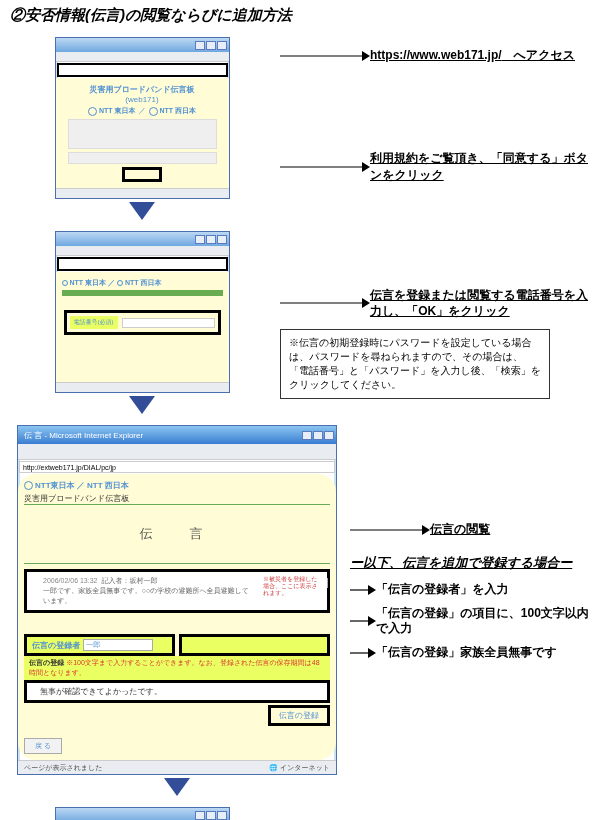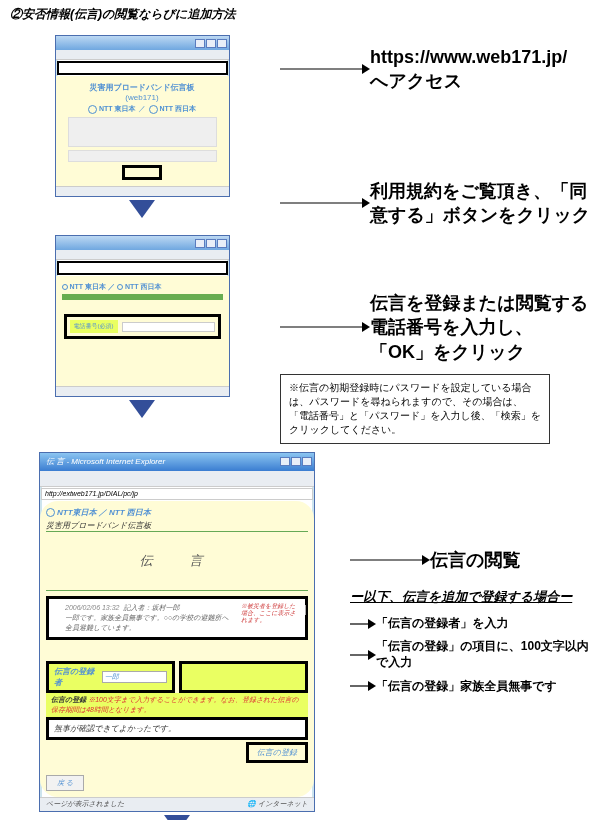--- a/index.html
+++ b/index.html
@@ -1,17 +1,17 @@
 <!DOCTYPE html>
 <html><head>
   <meta charset="utf-8">
   <style>
     * { margin: 0; padding: 0; box-sizing: border-box; }
     body { font-family: "MS PGothic", sans-serif; background: #fff; width: 607px; font-size: 11px; }
-    h1 { font-size: 12px; font-weight: bold; padding: 6px 10px 8px; font-style: italic; }
+    h1 { font-size: 15px; font-weight: bold; padding: 6px 10px 8px; font-style: italic; }
     .row { display: flex; align-items: flex-start; padding: 4px 12px; gap: 8px; }
     .left { flex: 0 0 260px; display: flex; flex-direction: column; align-items: center; }
     .right { flex: 1; font-size: 12px; padding-top: 0; }
 
     .browser {
       width: 175px; border: 1px solid #4b6eaf; background: #fff;
       box-shadow: inset 0 0 0 2px #cde4ee; position: relative;
     }
     .br-title { height: 14px; background: linear-gradient(#bcd8f3,#6fa7e0); display: flex; align-items: center; justify-content: flex-end; padding: 0 2px; gap: 1px; }
     .br-btn { width: 10px; height: 9px; background: #e8eef8; border: 1px solid #5a7cbf; }
@@ -26,54 +26,54 @@
     .grey { background: #efefef; border: 1px solid #ddd; height: 30px; margin: 3px 6px; }
     .agree { border: 3px solid #000; width: 40px; height: 15px; margin: 3px auto 0; }
     .br-btm { height: 10px; background: #e9edf2; border-top: 1px solid #ccc; }
 
     .browser.mid .br-body { min-height: 110px; }
     .mid-strip { height: 6px; background: #68ad51; margin: 2px 0; }
     .mid-box { border: 3px solid #000; margin: 14px 2px 4px; padding: 3px; display: flex; align-items: center; gap: 4px; }
     .mid-lab { background: #eaff62; padding: 2px 4px; font-size: 6px; }
     .mid-fld { height: 10px; background: #fff; border: 1px solid #ccc; flex: 1; }
 
-    .browser.big { width: 276px; font-style: italic; }
+    .browser.big { width: 320px; }
     .browser.big .br-title { height: 18px; background: linear-gradient(#8bc5f1,#3a7dd1); }
     .browser.big .br-title .ttl { flex: 1; font-size: 8px; color: #fff; padding-left: 4px; }
     .browser.big .br-url { height: 12px; border: 1px solid #ccc; }
     .browser.big .br-body { min-height: 230px; border-radius: 18px; }
     .big-top { font-size: 8px; color: #5291d3; font-weight: bold; margin-bottom: 2px; }
     .big-ttl { text-align: center; font-size: 13px; letter-spacing: 12px; color: #555; border-top: 1px solid #66a956; border-bottom: 1px solid #66a956; padding: 20px 0; margin-bottom: 5px; }
     .sec-box { border: 3px solid #000; margin-bottom: 3px; }
     .ybar { background: #eaff62; font-size: 8px; padding: 2px 5px; color: #333; display: flex; align-items: center; }
     .ybar .red { color: #d33; font-size: 7px; margin-left: 3px; }
     .msg { background: #fff; padding: 4px 6px; display: flex; gap: 8px; position: relative; }
     .msg-l { flex: 1; font-size: 7px; color: #666; padding-left: 10px; }
     .msg-l .d { font-size: 7px; color: #888; }
     .msg-r { width: 58px; font-size: 6px; color: #c33; line-height: 1.2; }
     .fld1 { border: 3px solid #000; background: #eaff62; padding: 2px 5px; font-size: 8px; display: flex; align-items: center; gap: 3px; }
     .fld1 .inp { display: inline-block; background: #fff; border: 1px solid #aaa; height: 12px; width: 70px; padding: 0 2px; font-size: 7px; }
     .ybar2 { background: #eaff62; font-size: 7px; padding: 2px 5px; color: #333; }
     .ybar2 .red { color: #d33; }
     .txtw { border: 3px solid #000; background: #fff; padding: 3px 5px; position: relative; }
-    .txtw .txt { font-size: 8px; color: #333; }
+    .txtw .txt { font-size: 8px; color: #333; margin-left: 8px; }
     .sbtn { border: 3px solid #000; font-size: 8px; padding: 2px 8px; display: inline-block; float: right; margin: 2px 0 4px; }
     .btn2 { border: 1px solid #aaa; font-size: 7px; padding: 2px 10px; display: inline-block; background: #f2f2f2; margin-top: 8px; }
     .sm { width: 44px; height: 10px; border: 1px solid #aaa; background: #fff; float: right; margin-top: -38px; margin-right: 2px; }
     .clr { clear: both; }
 
     .arrow { display: flex; align-items: center; }
     .arrow svg { flex-shrink: 0; }
     .arr-v { margin: 3px 0; }
 
     .note-box {
       border: 1px solid #333; padding: 6px 8px; margin-top: 10px;
       font-size: 10px; line-height: 1.4; width: 270px;
     }
-    .lbl { font-size: 18px; font-weight: bold; }
+    .lbl { font-size: 12px; font-weight: bold; text-decoration: underline; }
     .divider { font-size: 13px; font-weight: bold; font-style: italic; margin: 16px 0 10px; }
     .anno { font-size: 12px; font-weight: bold; margin: 8px 0 8px; line-height: 1.3; }
     .u { text-decoration: underline; }
   </style>
 </head>
 <body>
 
 <h1>②安否情報(伝言)の閲覧ならびに追加方法</h1>
 
 <div class="row">

